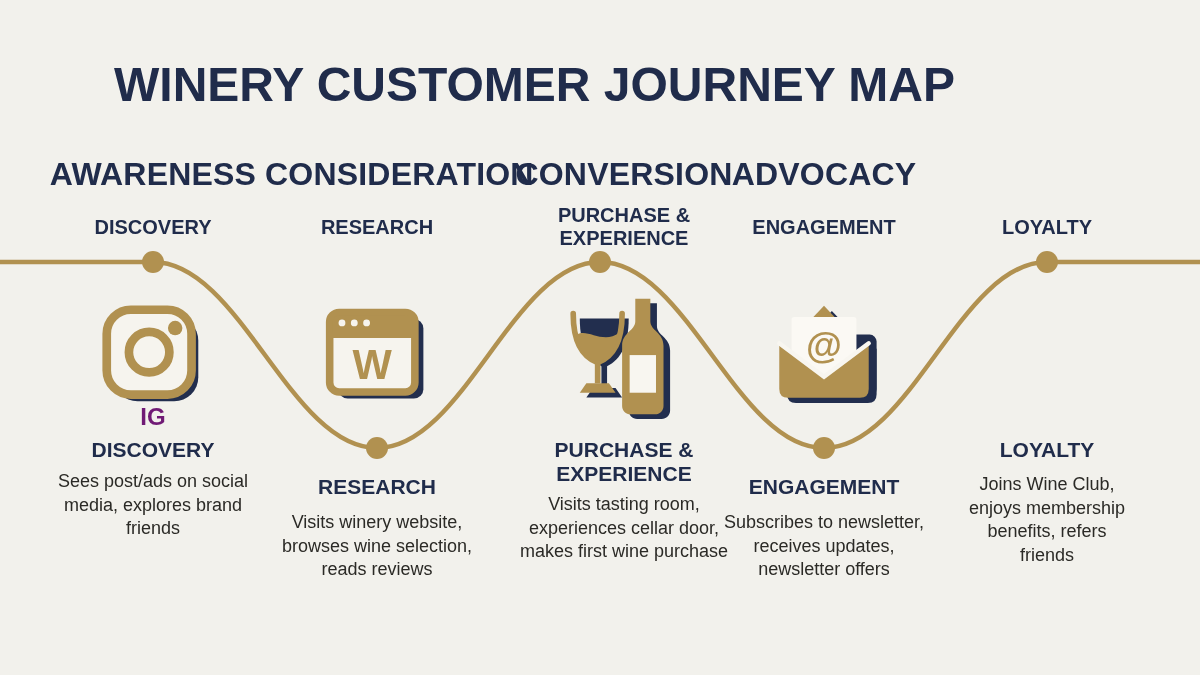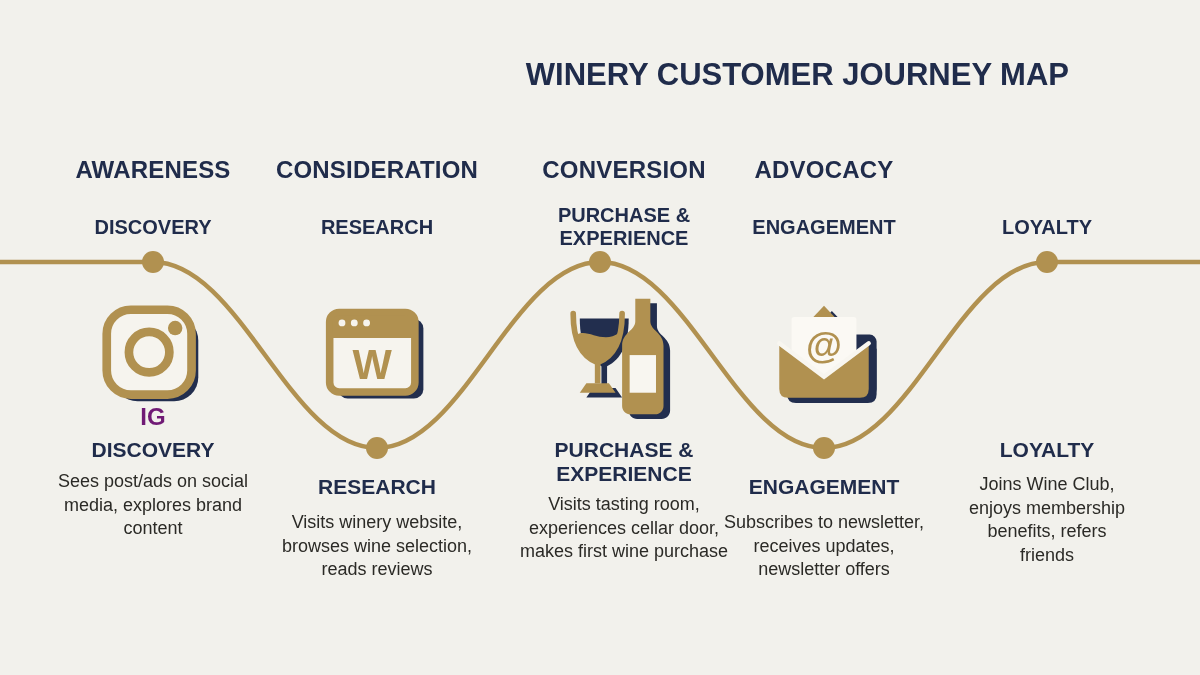--- a/index.html
+++ b/index.html
@@ -2,29 +2,29 @@
 <html><head>
 <meta charset="utf-8">
 <style>
   html,body{margin:0;padding:0;background:#ddd;}
   .stage-canvas{
     position:relative;width:1200px;height:675px;margin:0 auto;
     background:#F2F1EC;overflow:hidden;
     font-family:"Liberation Sans",sans-serif;
   }
   .title{
-    position:absolute;top:57px;left:0;width:1069px;text-align:right;
-    font-size:31px;font-weight:bold;color:#202C4B;letter-spacing:0px;
+    position:absolute;top:57px;left:0;width:1069px;text-align:center;
+    font-size:48px;font-weight:bold;color:#202C4B;letter-spacing:0px;
   }
   .wave-svg{position:absolute;top:0;left:0;}
   .col{position:absolute;top:148px;width:224px;height:527px;}
   .c1{left:41px}.c2{left:265px}.c3{left:512px}.c4{left:712px}.c5{left:935px}
   .stage-label{
     position:absolute;top:8px;left:0;right:0;text-align:center;
-    font-size:24px;font-weight:bold;color:#202C4B;letter-spacing:0.2px;
+    font-size:32px;font-weight:bold;color:#202C4B;letter-spacing:0.2px;
   }
   .sub-label{
     position:absolute;top:54px;left:0;right:0;height:50px;
     display:flex;align-items:center;justify-content:center;
     font-size:20px;font-weight:bold;color:#202C4B;line-height:23px;text-align:center;
   }
   .sub-label span{display:block;max-width:175px;}
   .icon-wrap{
     position:absolute;top:148px;left:0;right:0;height:120px;
     display:flex;align-items:center;justify-content:center;
@@ -79,21 +79,21 @@
         <rect x="7" y="7" width="88" height="88" rx="25" fill="#F6F4EE" stroke="#B19150" stroke-width="9"></rect>
         <circle cx="51" cy="51" r="21" fill="none" stroke="#B19150" stroke-width="9"></circle>
         <circle cx="78" cy="26" r="7.5" fill="#B19150"></circle>
       </svg>
     </div>
     <div class="ig-caption">IG</div>
     <div class="heading h-top">
         <span>DISCOVERY</span>
       </div>
     <div class="desc">
-        <span>Sees post/ads on social media, explores brand content</span>
+        <span>Sees post/ads on social media, explores brand friends</span>
       </div>
   </div>
 
   <div class="col c2">
     <div class="stage-label">CONSIDERATION</div>
     <div class="sub-label">
         <span>RESEARCH</span>
       </div>
     <div class="icon-wrap">
       <svg width="106" height="100" viewBox="0 0 112 104">

